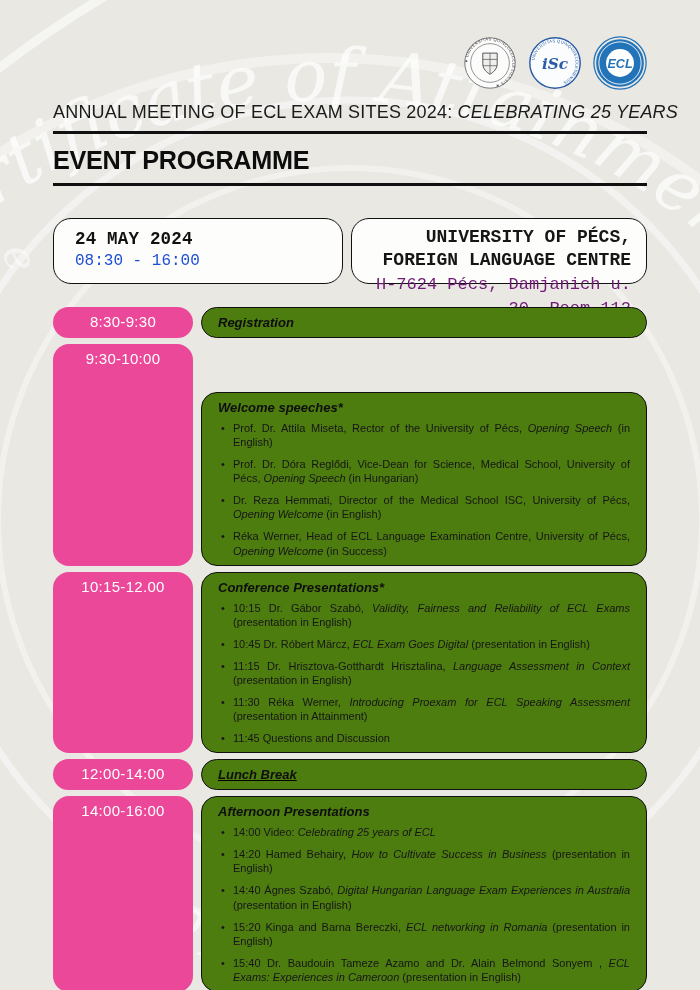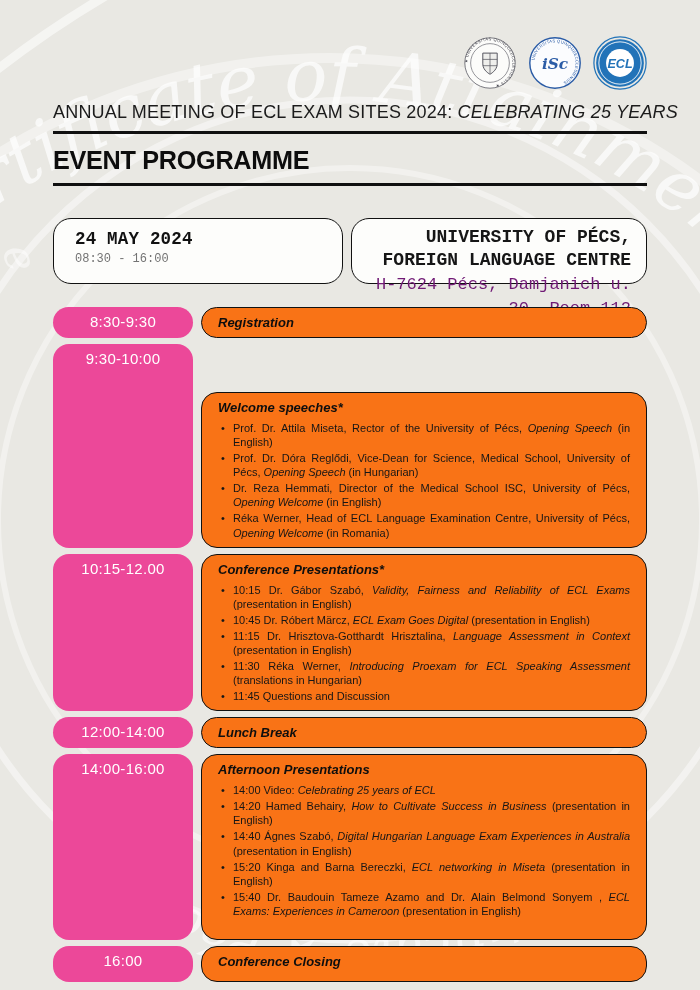--- a/index.html
+++ b/index.html
@@ -25,50 +25,50 @@
     margin-top:11px; font-size:26px; font-weight:bold; color:#0d0d0d;
     letter-spacing:-.3px; transform:scaleX(.97); transform-origin:left;
   }
   .prog + .rule { margin-top:7px; }
 
   
   .info-row { display:flex; gap:8px; margin-top:32px;font-family:Liberation Mono, monospace; }
   .info-box { border:1.6px solid #111; border-radius:18px; background:#fdfdfb; height:66px; }
   .date-box { width:290px; padding:10px 0 0 21px; }
   .date-box .date { font-size:17.5px; font-weight:bold; color:#111; letter-spacing:.2px; }
-  .date-box .time { font-size:12px; color:#737373; margin-top:3px; }
+  .date-box .time { font-size:16px; color:#1d4ed8; margin-top:3px; }
   .venue-box { flex:1; text-align:right; padding:7px 15px 0 10px; }
   .venue-box .v1 { font-size:18px; font-weight:bold; color:#161616; line-height:1.3; }
   .venue-box .v2 { font-size:17px; color:#701a75; line-height:1.4; }
 
   
   .schedule { margin-top:23px; display:flex; flex-direction:column; gap:6px; }
   .row { display:flex; gap:8px; align-items:stretch; }
   .tblock {
     width:140px; flex:0 0 140px; background:#ec4899; border-radius:16px;
     display:flex; justify-content:center; align-items:flex-start; padding-top:6px;
   }
   .tlabel { color:#fff; font-size:15px; letter-spacing:.3px; }
   .cbox {
-    flex:1; background:#f97316; border:1.6px solid #111; border-radius:16px;
+    flex:1; background:#4d7c0f; border:1.6px solid #111; border-radius:16px;
     padding:6px 16px 7px 16px;
   }
   .stitle { font-size:13px; font-weight:bold; font-style:italic; color:#0e0e0e; padding-top:1px; }
-  .bullets { margin-top:6px; display:flex; flex-direction:column; gap:2px; }
+  .bullets { margin-top:6px; display:flex; flex-direction:column; gap:8px; }
   .bullet {
     position:relative; padding-left:15px; font-size:11px; line-height:1.28;
     color:#161616; text-align:justify;
   }
   .bullet::before { content:"•"; position:absolute; left:3px; top:0; font-size:11px; }
   .it { font-style:italic; }
 
   .row:nth-child(1) .cbox { min-height:30px; }
   .row:nth-child(2) .cbox { min-height:148px;margin-top:48px; }
   .row:nth-child(3) .cbox { min-height:144px; }
-  .row:nth-child(4) .cbox { min-height:28px; }
+  .row:nth-child(4) .cbox { min-height:28px;text-decoration:underline; }
   .row:nth-child(5) .cbox { min-height:186px; }
   .row:nth-child(6) .cbox { min-height:36px; }
 
   
   .footnote {
     margin-top:13px; font-size:10px; font-style:italic; color:#222;
     text-align:justify; line-height:1.35;
   }
 </style>
 </head>
@@ -165,36 +165,36 @@
   <div class="row">
     <div class="tblock">
       <span class="tlabel">9:30-10:00</span>
     </div>
     <div class="cbox">
       <div class="stitle">Welcome speeches*</div>
       <div class="bullets">
               <div class="bullet"><span>Prof. Dr. Attila Miseta, Rector of the University of Pécs, </span><span class="it">Opening Speech</span><span> (in English)</span></div>
               <div class="bullet"><span>Prof. Dr. Dóra Reglődi, Vice-Dean for Science, Medical School, University of Pécs, </span><span class="it">Opening Speech</span><span> (in Hungarian)</span></div>
               <div class="bullet"><span>Dr. Reza Hemmati, Director of the Medical School ISC, University of Pécs, </span><span class="it">Opening Welcome</span><span> (in English)</span></div>
-              <div class="bullet"><span>Réka Werner, Head of ECL Language Examination Centre,  University of Pécs, </span><span class="it">Opening Welcome</span><span> (in Romania)</span></div>
+              <div class="bullet"><span>Réka Werner, Head of ECL Language Examination Centre,  University of Pécs, </span><span class="it">Opening Welcome</span><span> (in Success)</span></div>
             </div>
     </div>
   </div>
 
   <div class="row">
     <div class="tblock">
       <span class="tlabel">10:15-12.00</span>
     </div>
     <div class="cbox">
       <div class="stitle">Conference Presentations*</div>
       <div class="bullets">
               <div class="bullet"><span>10:15 Dr. Gábor Szabó, </span><span class="it">Validity, Fairness and Reliability of ECL Exams</span><span> (presentation in English)</span></div>
               <div class="bullet"><span>10:45 Dr. Róbert Märcz, </span><span class="it">ECL Exam Goes Digital</span><span> (presentation in English)</span></div>
               <div class="bullet"><span>11:15 Dr. Hrisztova-Gotthardt Hrisztalina, </span><span class="it">Language Assessment in Context</span><span> (presentation in English)</span></div>
-              <div class="bullet"><span>11:30 Réka Werner, </span><span class="it">Introducing Proexam for ECL Speaking Assessment</span><span> (translations in Hungarian)</span></div>
+              <div class="bullet"><span>11:30 Réka Werner, </span><span class="it">Introducing Proexam for ECL Speaking Assessment</span><span> (presentation in Attainment)</span></div>
               <div class="bullet"><span>11:45 Questions and Discussion</span></div>
             </div>
     </div>
   </div>
 
   <div class="row">
     <div class="tblock">
       <span class="tlabel">12:00-14:00</span>
     </div>
     <div class="cbox">
@@ -206,21 +206,21 @@
   <div class="row">
     <div class="tblock">
       <span class="tlabel">14:00-16:00</span>
     </div>
     <div class="cbox">
       <div class="stitle">Afternoon Presentations</div>
       <div class="bullets">
               <div class="bullet"><span>14:00 Video: </span><span class="it">Celebrating 25 years of ECL</span></div>
               <div class="bullet"><span>14:20 Hamed Behairy, </span><span class="it">How to Cultivate Success in Business</span><span> (presentation in English)</span></div>
               <div class="bullet"><span>14:40 Ágnes Szabó, </span><span class="it">Digital Hungarian Language Exam Experiences in Australia</span><span> (presentation in English)</span></div>
-              <div class="bullet"><span>15:20 Kinga and Barna Bereczki, </span><span class="it">ECL networking in Miseta</span><span> (presentation in English)</span></div>
+              <div class="bullet"><span>15:20 Kinga and Barna Bereczki, </span><span class="it">ECL networking in Romania</span><span> (presentation in English)</span></div>
               <div class="bullet"><span>15:40 Dr. Baudouin Tameze Azamo and Dr. Alain Belmond Sonyem , </span><span class="it">ECL Exams: Experiences in Cameroon</span><span> (presentation in English)</span></div>
             </div>
     </div>
   </div>
 
   <div class="row">
     <div class="tblock">
       <span class="tlabel">16:00</span>
     </div>
     <div class="cbox">

